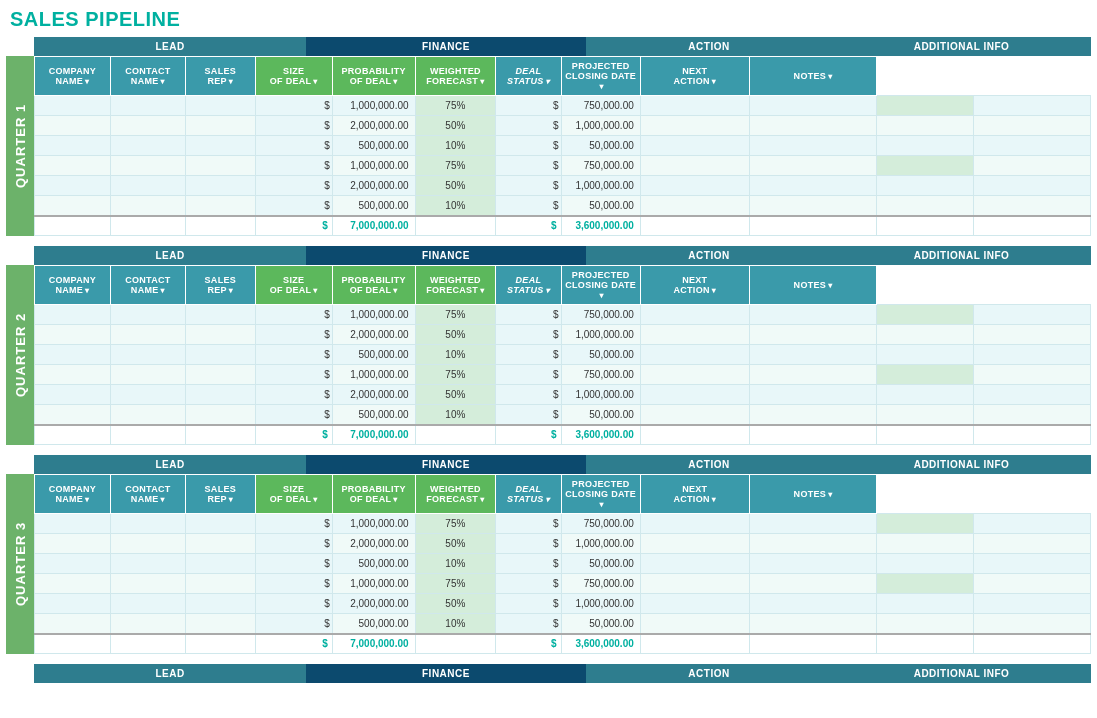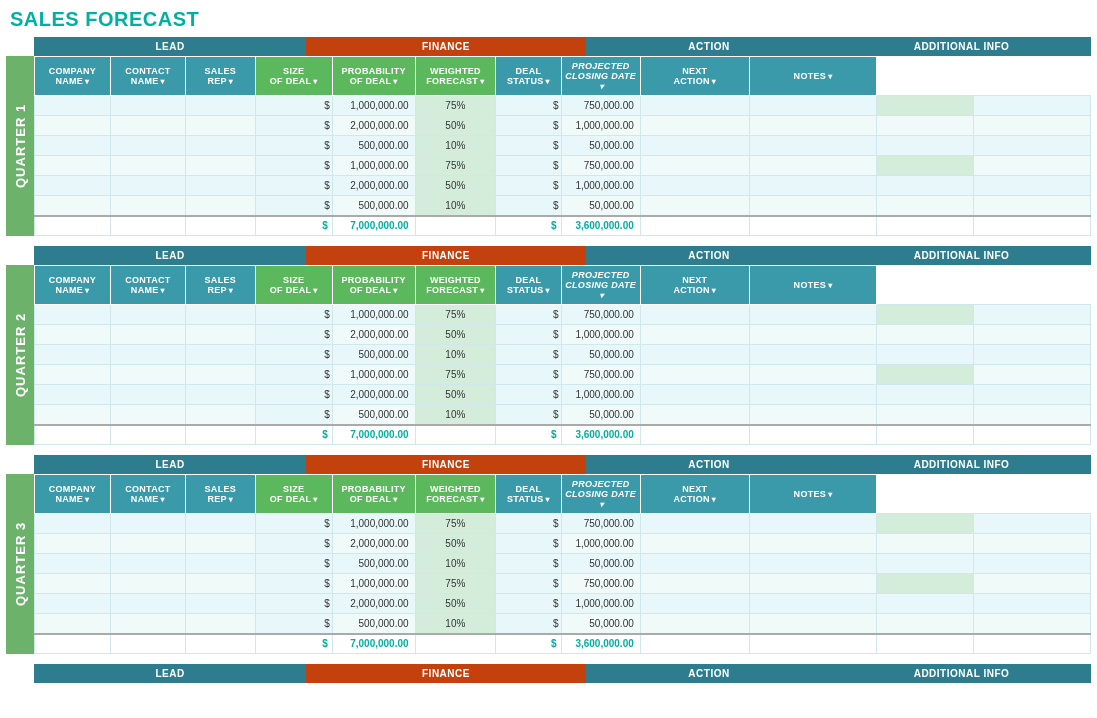--- a/index.html
+++ b/index.html
@@ -26,21 +26,21 @@
     .cat-lead {
       background: #2e7d8e;
       color: #fff;
       text-align: center;
       font-weight: bold;
       font-size: 10px;
       letter-spacing: 0.5px;
       padding: 4px 0;
     }
     .cat-finance {
-      background: #c2410c;
+      background: #0c4a6e;
       color: #fff;
       text-align: center;
       font-weight: bold;
       font-size: 10px;
       letter-spacing: 0.5px;
       padding: 4px 0;
     }
     .cat-action {
       background: #2e7d8e;
       color: #fff;
@@ -140,33 +140,33 @@
       border-top: 2px solid #aaa;
     }
 
     
     .col-company { width: 90px; }
     .col-contact { width: 90px; }
     .col-salesrep { width: 90px; }
     .col-sizedeal { width: 105px; }
     .col-prob { width: 90px; margin-left: 38px; }
     .col-weighted { width: 95px; margin-left: 14px; }
-    .col-dealstatus { width: 80px; }
-    .col-projclose { width: 85px; font-style: italic; }
+    .col-dealstatus { width: 80px; font-style: italic; }
+    .col-projclose { width: 85px; }
     .col-nextaction { width: 150px; }
     .col-notes { width: 182px; }
 
     table.data-table {
       border-collapse: collapse;
     }
   </style>
 </head>
 <body>
 
-<div class="page-title">SALES FORECAST</div>
+<div class="page-title">SALES PIPELINE</div>
 
 <div id="quarters-container">
     <div class="quarter-section">
       <div style="display: flex; margin-left: 28px; width: calc(100% - 28px);">
         <div class="cat-lead" style="width: 272px;">LEAD</div>
         <div class="cat-finance" style="width: 280px;">FINANCE</div>
         <div class="cat-action" style="width: 246px;">ACTION</div>
         <div class="cat-additional" style="flex: 1 1 0%;">ADDITIONAL INFO</div>
       </div>
       <div style="display: flex; width: 100%;">

